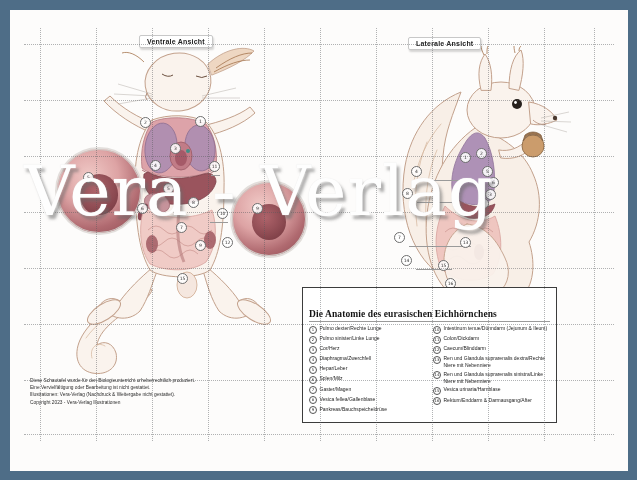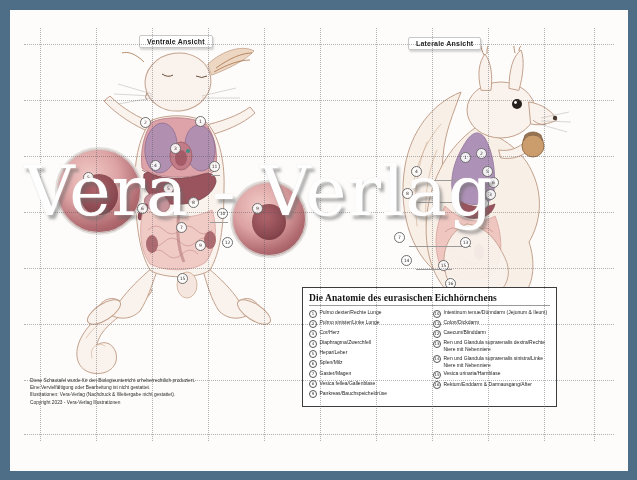--- a/index.html
+++ b/index.html
@@ -32,21 +32,21 @@
          color:#333;font-family:"DejaVu Sans",sans-serif;}
   .leader{position:absolute;height:0;border-top:0.6px solid #9a9a9a;z-index:3;}
 
   .watermark{position:absolute;left:14px;top:146px;z-index:8;white-space:nowrap;
              font-family:"DejaVu Serif",serif;font-size:70px;line-height:1;letter-spacing:1px;
              color:rgba(255,255,255,.96);
              text-shadow:0 0 1px #e2e2e2, 3px 4px 3px rgba(105,105,105,.55);
              pointer-events:none;}
 
   .legend{position:absolute;left:292px;top:277px;width:241px;z-index:5;background:#fff;
-          border:1px solid #3c3c3c;padding:5px 6px 6px 6px;}
+          border:1px solid #3c3c3c;padding:21px 6px 6px 6px;}
   .legend-title{font-family:"Liberation Serif",serif;font-weight:bold;font-size:9.5px;color:#141414;
                 border-bottom:1px solid #9a9a9a;padding-bottom:2px;margin-bottom:3px;letter-spacing:.1px;}
   .legend-cols{display:flex;gap:7px;}
   .lcol{width:50%;}
   .lrow{display:flex;gap:2.5px;margin-bottom:1.6px;align-items:flex-start;}
   .lnum{flex:0 0 auto;width:6px;height:6px;border:0.5px solid #555;border-radius:50%;
         font-family:"DejaVu Sans",sans-serif;font-size:3.8px;line-height:6px;text-align:center;
         color:#222;margin-top:.5px;}
   .ltext{font-size:5px;line-height:1.4;color:#222;}
 

